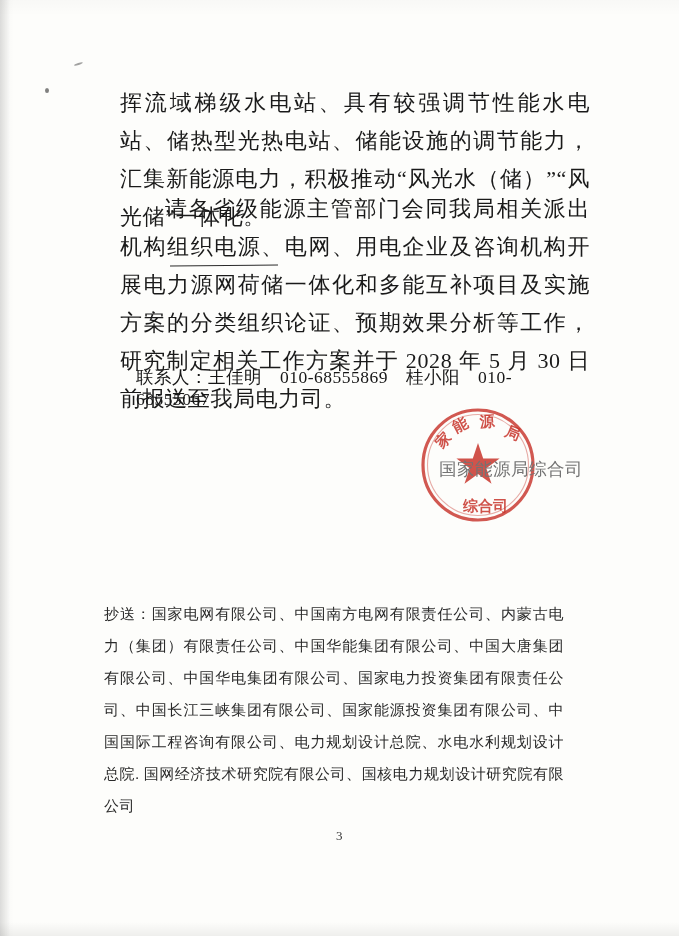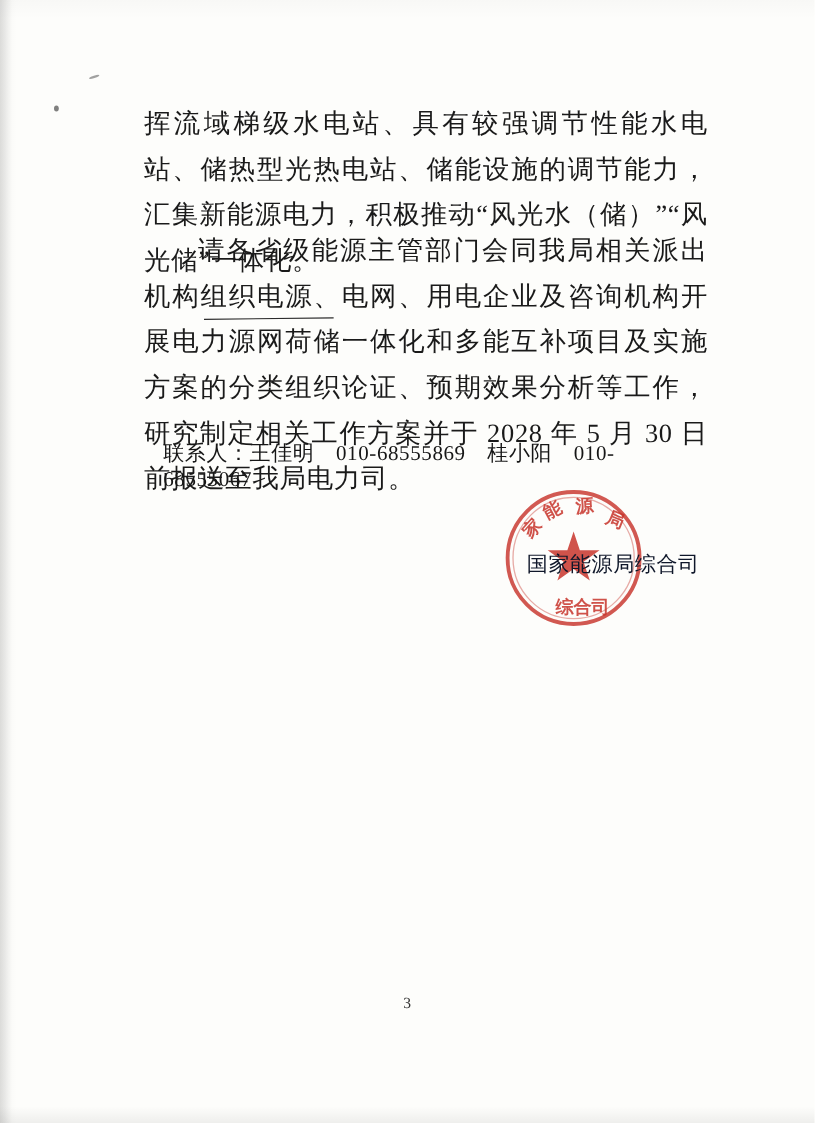--- a/index.html
+++ b/index.html
@@ -80,21 +80,22 @@
   .contacts .gap { display: inline-block; width: 18px; }
 
   .signature-block {
     position: absolute;
     right: 96px;
     top: 452px;
     text-align: left;
     font-size: 17.5px;
     line-height: 36px;
     letter-spacing: 0.5px;
-    color: #0f172a;
+    color: #737373;
+    font-family: Liberation Mono, monospace;
   }
   .signature-block .line2 {
     padding-left: 2px;
   }
 
   
   .seal {
     position: absolute;
     left: 416px;
     top: 403px;
@@ -179,15 +180,18 @@
         <text x="88" y="32" transform="rotate(22 88 32)">局</text>
         <text x="47" y="108">综合司</text>
       </g>
     </svg>
   </div>
 
   <div class="signature-block">
     <div class="line1">国家能源局综合司</div>
   </div>
 
+  <div class="cc-block">
+    <span class="label">抄送：</span><span>国家电网有限公司、中国南方电网有限责任公司、内蒙古电力（集团）有限责任公司、中国华能集团有限公司、中国大唐集团有限公司、中国华电集团有限公司、国家电力投资集团有限责任公司、中国长江三峡集团有限公司、国家能源投资集团有限公司、中国国际工程咨询有限公司、电力规划设计总院、水电水利规划设计总院. 国网经济技术研究院有限公司、国核电力规划设计研究院有限公司</span>
+  </div>
 
   <div class="page-number">3</div>
 </div>
 
 </body></html>

